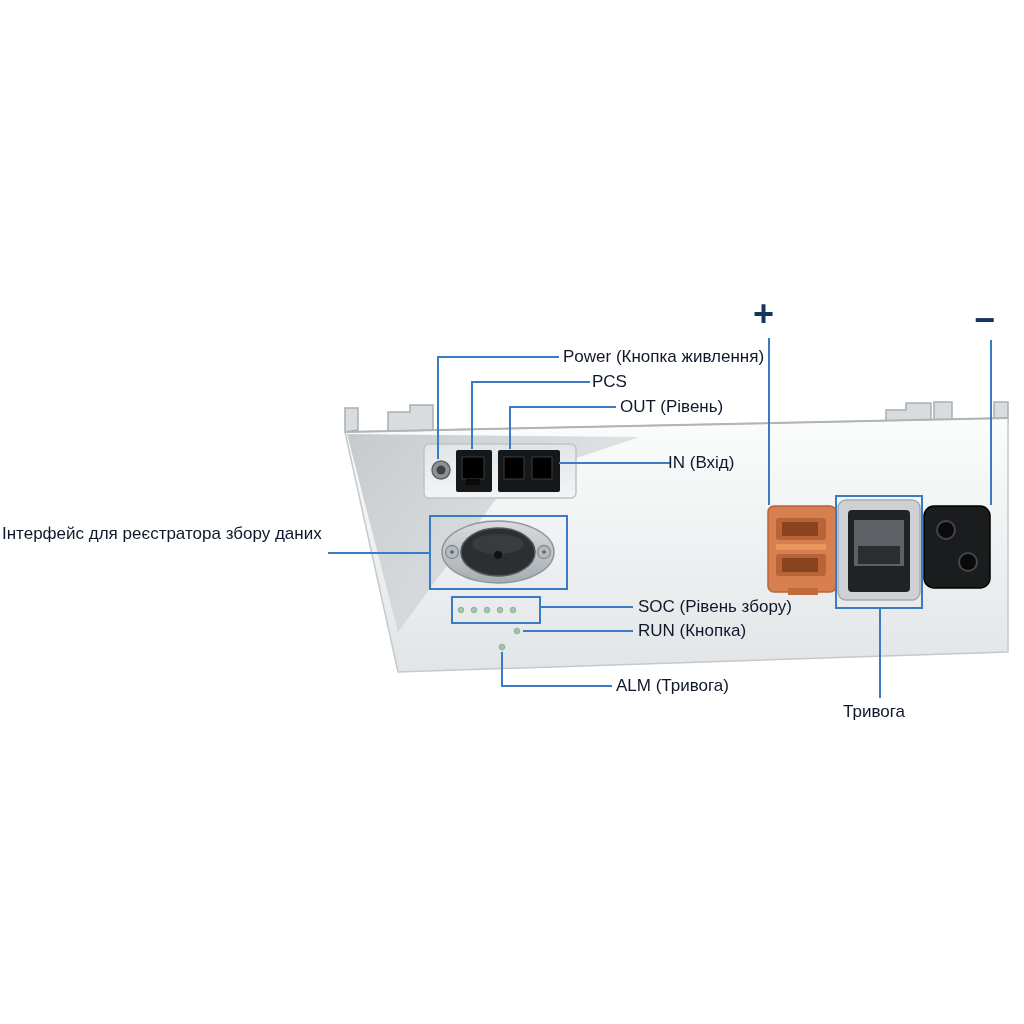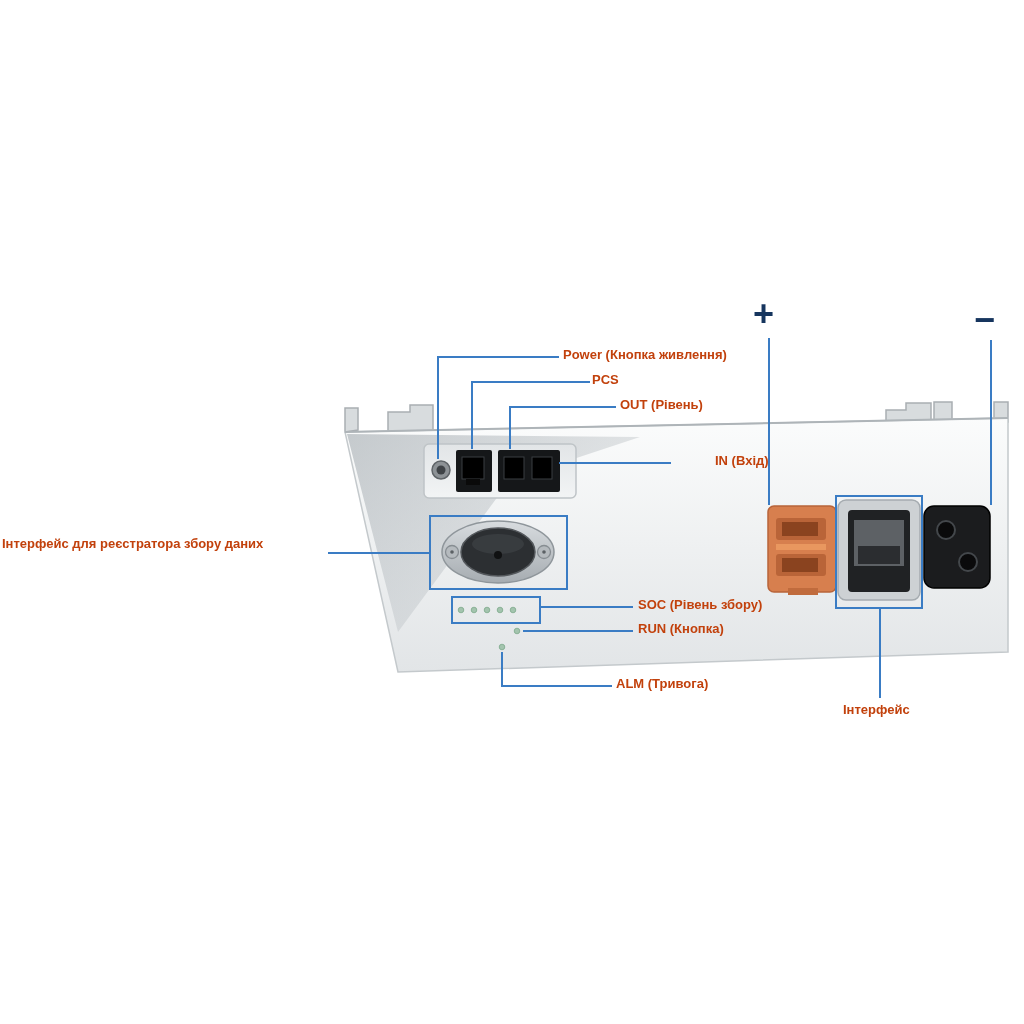--- a/index.html
+++ b/index.html
@@ -1,20 +1,20 @@
 <!DOCTYPE html>
 <html><head>
 <meta charset="utf-8">
 <style>
   html,body{margin:0;padding:0;}
   body{width:1024px;height:1024px;background:#ffffff;position:relative;overflow:hidden;
        font-family:"Liberation Sans", sans-serif;}
   .canvas{position:absolute;inset:0;width:1024px;height:1024px;}
   svg.scene{position:absolute;left:0;top:0;}
-  .label{position:absolute;font-size:13px;font-weight:700;color:#c2410c;white-space:nowrap;
+  .label{position:absolute;font-size:17px;font-weight:400;color:#0f172a;white-space:nowrap;
          font-family:"Liberation Sans", sans-serif;}
   .sign{position:absolute;font-size:36px;font-weight:900;color:#16355e;line-height:1;
         font-family:"Liberation Sans", sans-serif;}
 </style>
 </head>
 <body>
 
 <div class="canvas">
 
   <svg class="scene" width="1024" height="1024" viewBox="0 0 1024 1024">
@@ -141,20 +141,20 @@
       <line x1="991" y1="340" x2="991" y2="505"></line>
     </g>
   </svg>
 
   <div class="sign" style="left:753px;top:296px;">+</div>
   <div class="sign" style="left:974px;top:302px;">−</div>
 
   <div class="label" style="left:563px;top:347px;">Power (Кнопка живлення)</div>
   <div class="label" style="left:592px;top:372px;">PCS</div>
   <div class="label" style="left:620px;top:397px;">OUT (Рівень)</div>
-  <div class="label" style="left:715px;top:453px;">IN (Вхід)</div>
-  <div class="label" style="left:2px;top:536px;">Інтерфейс для реєстратора збору даних</div>
+  <div class="label" style="left:668px;top:453px;">IN (Вхід)</div>
+  <div class="label" style="left:2px;top:524px;">Інтерфейс для реєстратора збору даних</div>
   <div class="label" style="left:638px;top:597px;">SOC (Рівень збору)</div>
   <div class="label" style="left:638px;top:621px;">RUN (Кнопка)</div>
   <div class="label" style="left:616px;top:676px;text-align:center;">ALM (Тривога)</div>
-  <div class="label" style="left:843px;top:702px;">Інтерфейс</div>
+  <div class="label" style="left:843px;top:702px;">Тривога</div>
 
 </div>
 
 </body></html>

